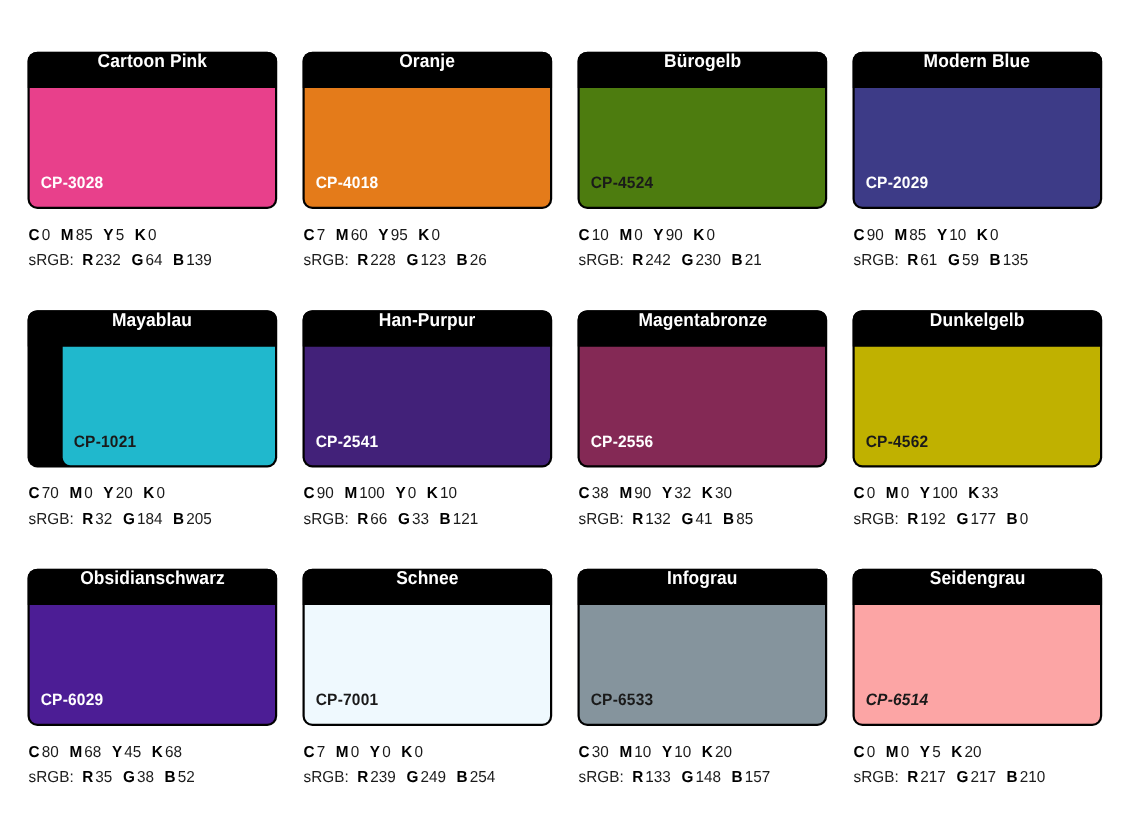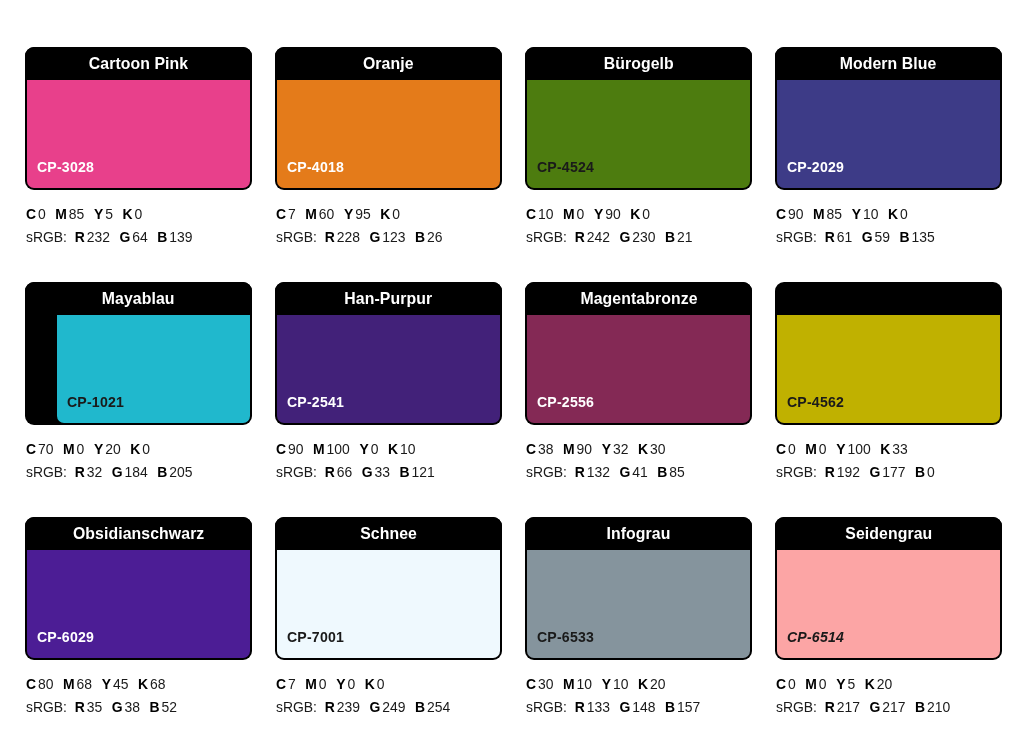--- a/index.html
+++ b/index.html
@@ -39,21 +39,20 @@
     border-radius: 9px;
     overflow: hidden;
     position: relative;
     box-sizing: border-box;
     background: #000000;
   }
   .card-header {
     height: 33px;
     background: #000000;
     display: flex;
-    align-items: center;
     justify-content: center;
     position: relative;
     z-index: 2;
   }
   .card-title {
     color: #ffffff;
     font-size: 17px;
     font-weight: bold;
     letter-spacing: 0.1px;
     font-family: "Liberation Sans", sans-serif;
@@ -215,20 +214,23 @@
             <span class="swatch-code" style="color: rgb(255, 255, 255);">CP-2556</span>
           </div>
         </div>
         <div class="specs">
           <div class="spec-line"><span class="pair"><span class="chan">C</span><span class="val">38</span></span><span class="pair"><span class="chan">M</span><span class="val">90</span></span><span class="pair"><span class="chan">Y</span><span class="val">32</span></span><span class="pair"><span class="chan">K</span><span class="val">30</span></span></div>
           <div class="spec-line"><span class="srgb-label">sRGB:</span><span class="pair"><span class="chan">R</span><span class="val">132</span></span><span class="pair"><span class="chan">G</span><span class="val">41</span></span><span class="pair"><span class="chan">B</span><span class="val">85</span></span></div>
         </div>
       </div>
       <div class="cell">
         <div class="card">
+          <div class="card-header">
+            <span class="card-title">Dunkelgelb</span>
+          </div>
           <div class="swatch" style="background: rgb(192, 177, 0);">
             <span class="swatch-code" style="color: rgb(26, 26, 26);">CP-4562</span>
           </div>
         </div>
         <div class="specs">
           <div class="spec-line"><span class="pair"><span class="chan">C</span><span class="val">0</span></span><span class="pair"><span class="chan">M</span><span class="val">0</span></span><span class="pair"><span class="chan">Y</span><span class="val">100</span></span><span class="pair"><span class="chan">K</span><span class="val">33</span></span></div>
           <div class="spec-line"><span class="srgb-label">sRGB:</span><span class="pair"><span class="chan">R</span><span class="val">192</span></span><span class="pair"><span class="chan">G</span><span class="val">177</span></span><span class="pair"><span class="chan">B</span><span class="val">0</span></span></div>
         </div>
       </div>
       <div class="cell">

